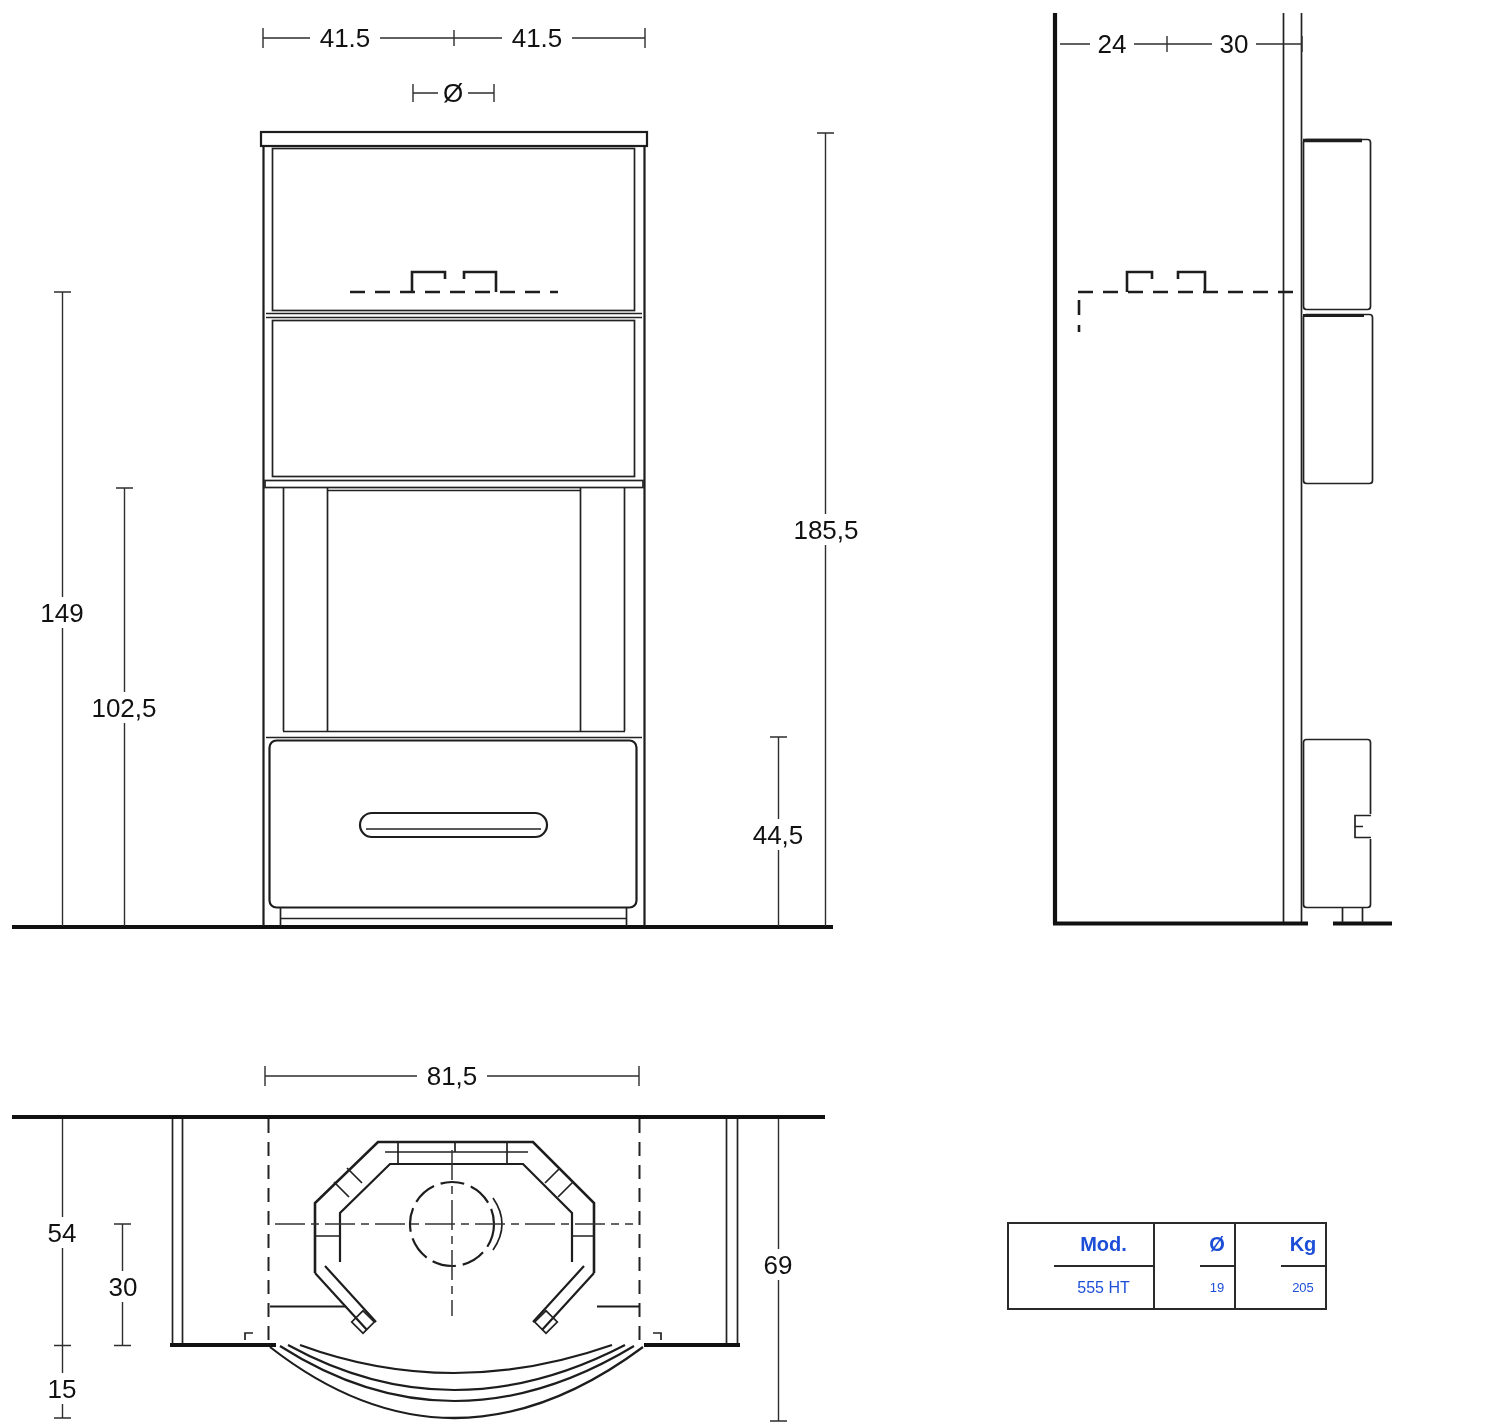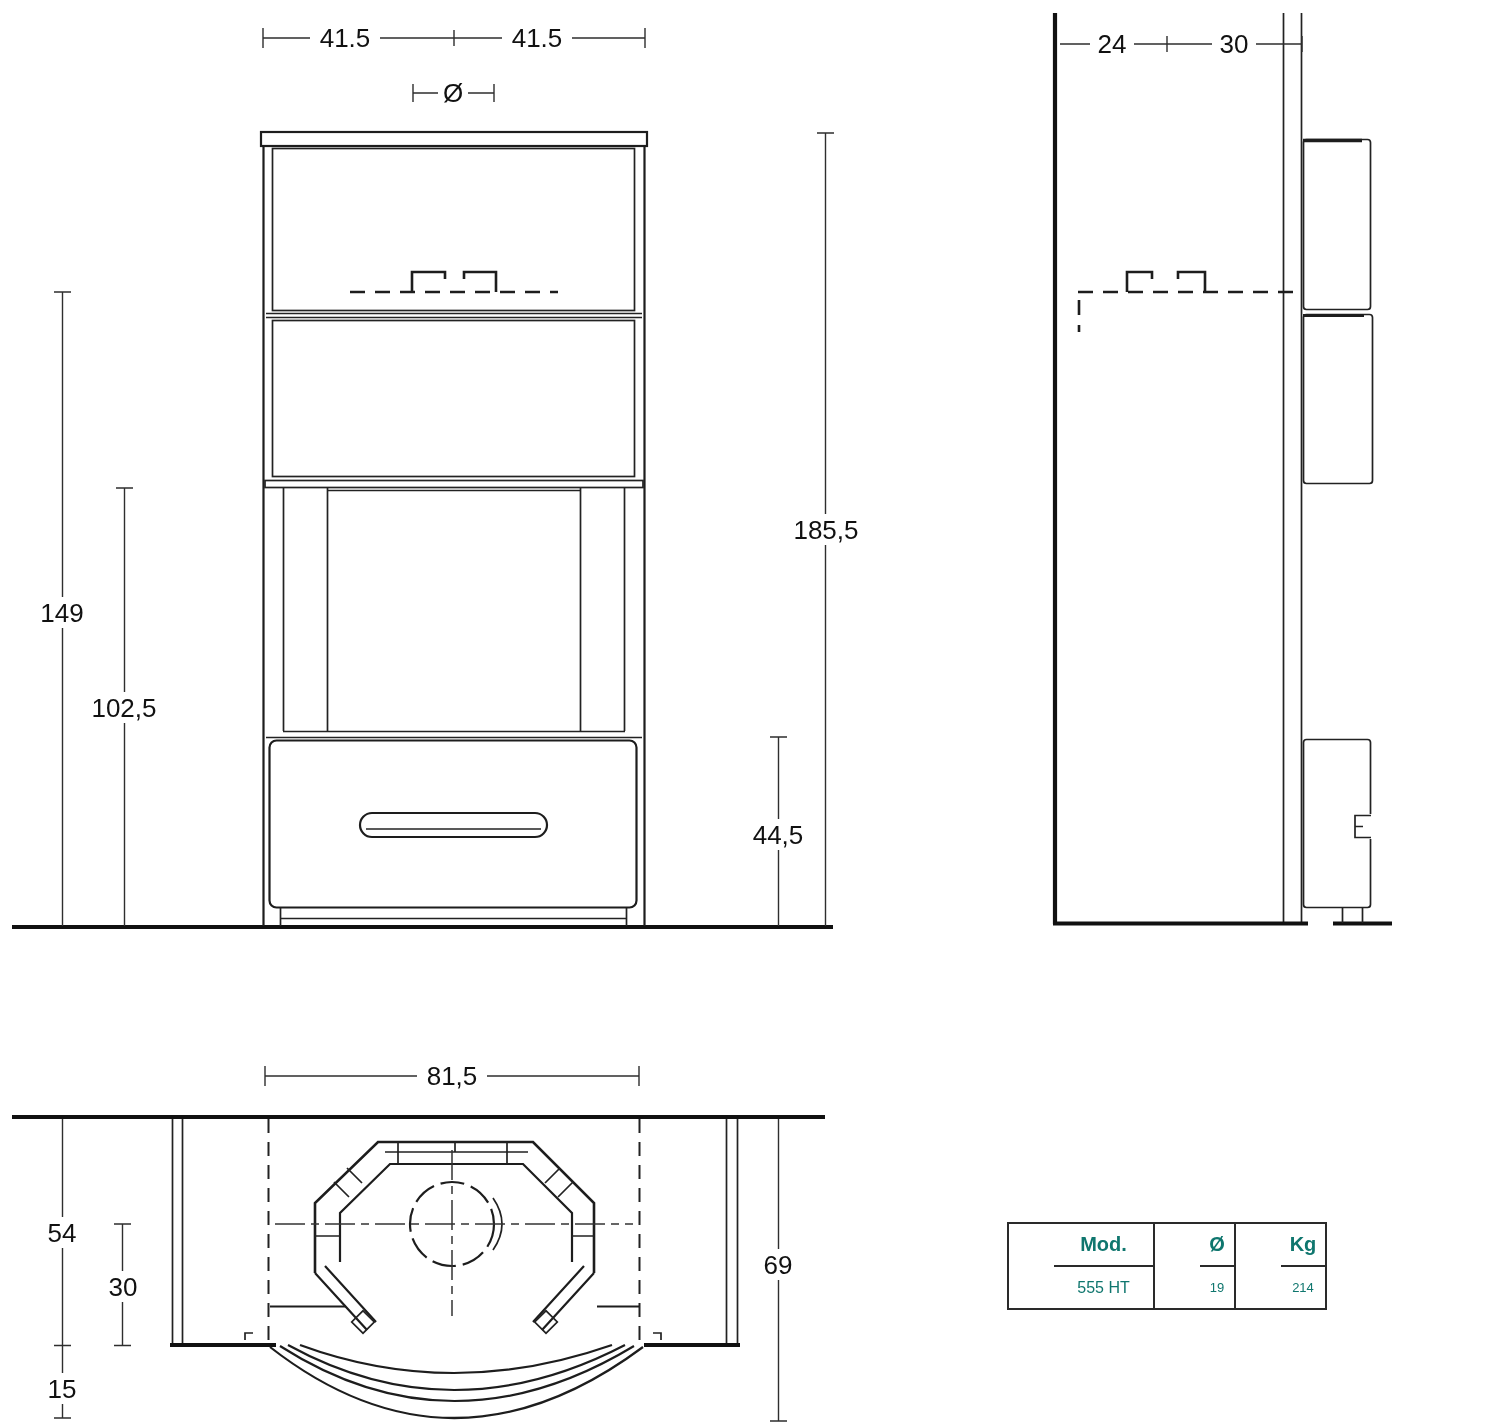--- a/index.html
+++ b/index.html
@@ -12,21 +12,21 @@
   .med{stroke:#1d1d1d;stroke-width:2.2;fill:none;}
   .heavy{stroke:#111;stroke-width:4.2;fill:none;}
   .dash{stroke:#1d1d1d;stroke-width:2.6;fill:none;stroke-dasharray:15 10;}
   .dashdot{stroke:#333;stroke-width:1.5;fill:none;stroke-dasharray:30 6 8 6;}
   .labelbg{fill:#fff;}
   
   .spec-table{position:absolute;left:1007px;top:1222px;width:320px;height:88px;
     border:2px solid #2a2a2a;box-sizing:border-box;display:grid;
     grid-template-columns:146px 81px auto;grid-template-rows:43px auto;background:#fff;}
   .spec-table .cell{border-right:2px solid #2a2a2a;display:flex;align-items:center;
-    justify-content:center;color:#0f766e;box-sizing:border-box;margin-left:45px;}
+    justify-content:center;color:#1d4ed8;box-sizing:border-box;margin-left:45px;}
   .spec-table .cell.last{border-right:none;}
   .spec-table .hcell{border-bottom:2px solid #2a2a2a;font-weight:bold;font-size:20px;}
   .spec-table .dcell{font-size:16px;}
   .spec-table .dcell.small{font-size:13px;}
 </style>
 </head>
 <body>
 
 <div class="stage">
 <svg width="1500" height="1427" viewBox="0 0 1500 1427">
@@ -192,15 +192,15 @@
     <text x="778" y="1274" text-anchor="middle">69</text>
   </g>
 </svg>
 
   <div class="spec-table">
     <div class="cell hcell">Mod.</div>
     <div class="cell hcell">Ø</div>
     <div class="cell hcell last">Kg</div>
     <div class="cell dcell">555 HT</div>
     <div class="cell dcell small">19</div>
-    <div class="cell dcell small last">214</div>
+    <div class="cell dcell small last">205</div>
   </div>
 </div>
 
 </body></html>

